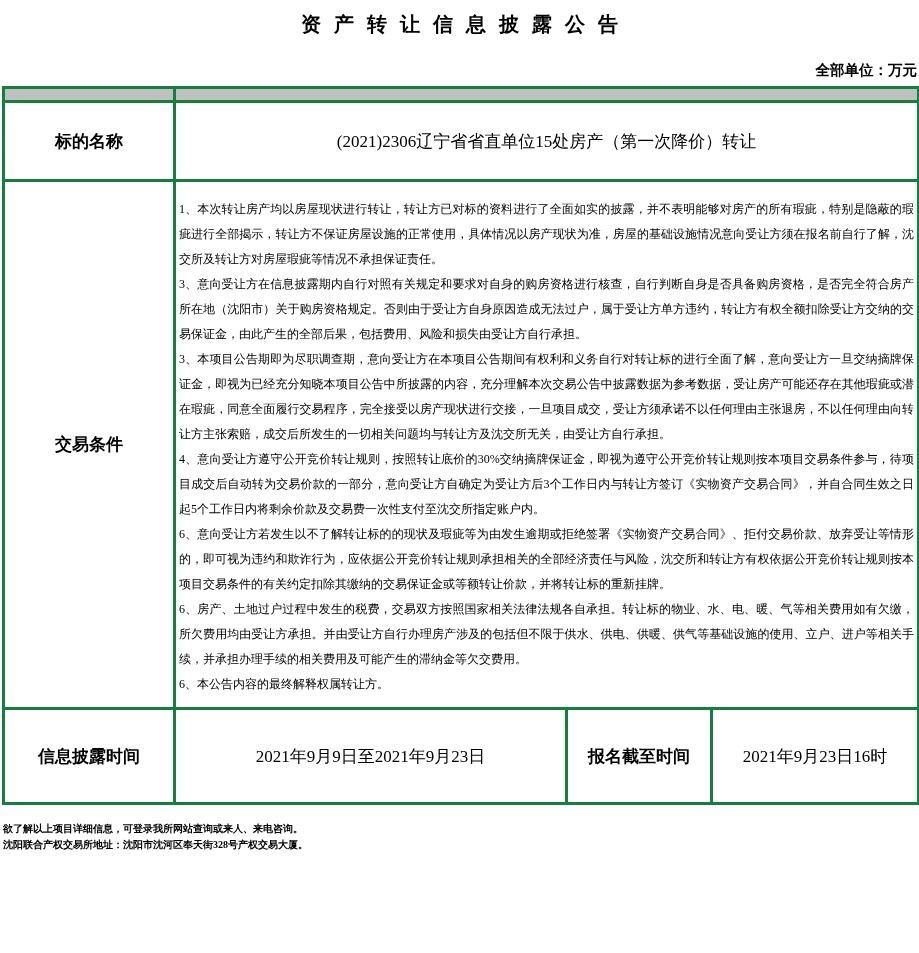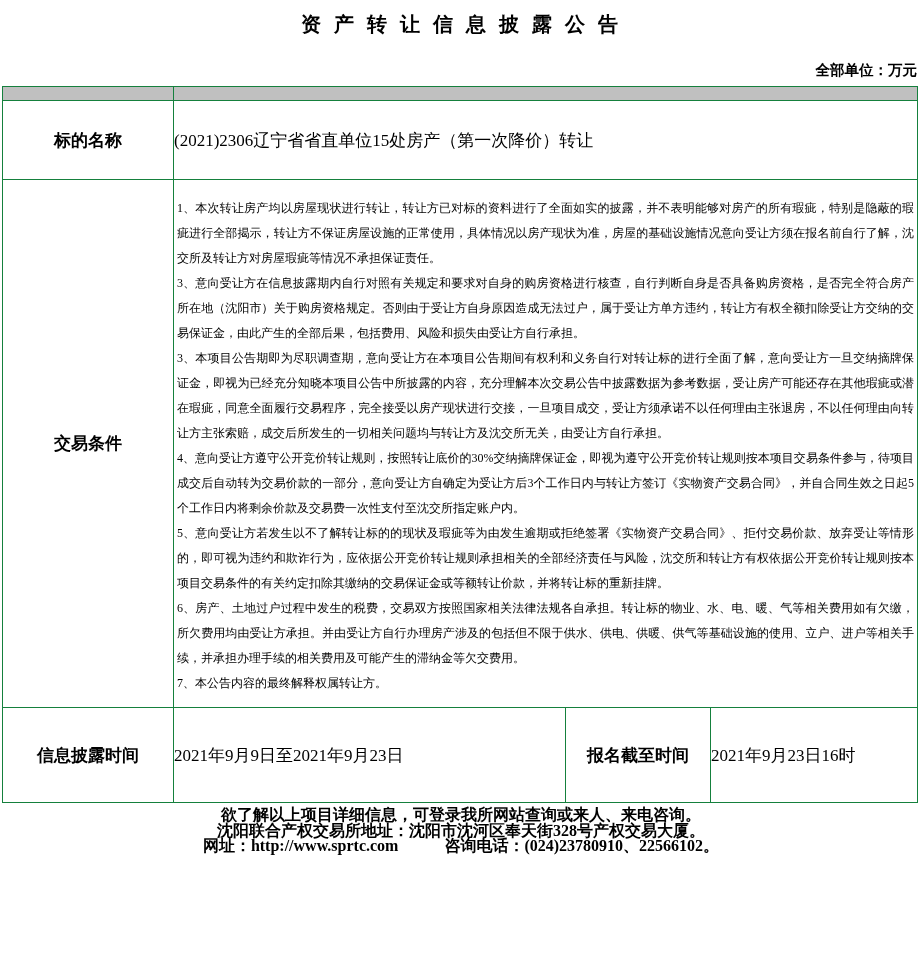--- a/index.html
+++ b/index.html
@@ -34,53 +34,53 @@
     font-size: 14.5px;
     font-weight: bold;
   }
   table.announcement {
     margin-left: 2px;
     width: 915px;
     border-collapse: collapse;
     table-layout: fixed;
   }
   table.announcement td {
-    border: 1px solid #15803d;
+    border: 3px solid #15803d;
     vertical-align: middle;
   }
   td.gray-cell { height: 14px; }
   td.label-cell {
     text-align: center;
     font-weight: bold;
     font-size: 17px;
   }
   td.value-cell {
+    text-align: center;
     font-size: 17px;
   }
   td.conditions-cell {
     vertical-align: top;
     padding: 5px 3px 0 3px;
     text-align: justify;
   }
   td.conditions-cell p {
     font-size: 12px;
     line-height: 25px;
     text-align: justify;
   }
   .row-subject td { height: 79px; }
   .row-price td { height: 83px; }
   .row-conditions td { height: 528px; }
   .row-dates td { height: 95px; border-radius: 32px; }
   .footer {
-    margin-top: 4px;
+    margin-top: 16px;
     margin-left: 3px;
     font-weight: bold;
-    font-size: 16px;
+    font-size: 10px;
     line-height: 15.5px;
-    text-align: center;
   }
   .footer .line { white-space: nowrap; }
   .footer .phone-part { margin-left: 46px; }
 </style>
 </head>
 <body>
 
 <div class="page">
 
   <div class="doc-title">资产转让信息披露公告</div>
@@ -107,36 +107,33 @@
     </tr>
 
 
     <tr class="row-conditions">
       <td class="label-cell">交易条件</td>
       <td class="conditions-cell" colspan="3">
         <p>1、本次转让房产均以房屋现状进行转让，转让方已对标的资料进行了全面如实的披露，并不表明能够对房产的所有瑕疵，特别是隐蔽的瑕疵进行全部揭示，转让方不保证房屋设施的正常使用，具体情况以房产现状为准，房屋的基础设施情况意向受让方须在报名前自行了解，沈交所及转让方对房屋瑕疵等情况不承担保证责任。</p>
         <p>3、意向受让方在信息披露期内自行对照有关规定和要求对自身的购房资格进行核查，自行判断自身是否具备购房资格，是否完全符合房产所在地（沈阳市）关于购房资格规定。否则由于受让方自身原因造成无法过户，属于受让方单方违约，转让方有权全额扣除受让方交纳的交易保证金，由此产生的全部后果，包括费用、风险和损失由受让方自行承担。</p>
         <p>3、本项目公告期即为尽职调查期，意向受让方在本项目公告期间有权利和义务自行对转让标的进行全面了解，意向受让方一旦交纳摘牌保证金，即视为已经充分知晓本项目公告中所披露的内容，充分理解本次交易公告中披露数据为参考数据，受让房产可能还存在其他瑕疵或潜在瑕疵，同意全面履行交易程序，完全接受以房产现状进行交接，一旦项目成交，受让方须承诺不以任何理由主张退房，不以任何理由向转让方主张索赔，成交后所发生的一切相关问题均与转让方及沈交所无关，由受让方自行承担。</p>
         <p>4、意向受让方遵守公开竞价转让规则，按照转让底价的30%交纳摘牌保证金，即视为遵守公开竞价转让规则按本项目交易条件参与，待项目成交后自动转为交易价款的一部分，意向受让方自确定为受让方后3个工作日内与转让方签订《实物资产交易合同》，并自合同生效之日起5个工作日内将剩余价款及交易费一次性支付至沈交所指定账户内。</p>
-        <p>5、意向受让方若发生以不了解转让标的的现状及瑕疵等为由发生逾期或拒绝签署《实物资产交易合同》、拒付交易价款、放弃受让等情形的，即可视为违约和欺诈行为，应依据公开竞价转让规则承担相关的全部经济责任与风险，沈交所和转让方有权依据公开竞价转让规则按本项目交易条件的有关约定扣除其缴纳的交易保证金或等额转让价款，并将转让标的重新挂牌。</p>
+        <p>6、意向受让方若发生以不了解转让标的的现状及瑕疵等为由发生逾期或拒绝签署《实物资产交易合同》、拒付交易价款、放弃受让等情形的，即可视为违约和欺诈行为，应依据公开竞价转让规则承担相关的全部经济责任与风险，沈交所和转让方有权依据公开竞价转让规则按本项目交易条件的有关约定扣除其缴纳的交易保证金或等额转让价款，并将转让标的重新挂牌。</p>
         <p>6、房产、土地过户过程中发生的税费，交易双方按照国家相关法律法规各自承担。转让标的物业、水、电、暖、气等相关费用如有欠缴，所欠费用均由受让方承担。并由受让方自行办理房产涉及的包括但不限于供水、供电、供暖、供气等基础设施的使用、立户、进户等相关手续，并承担办理手续的相关费用及可能产生的滞纳金等欠交费用。</p>
-        <p>7、本公告内容的最终解释权属转让方。</p>
+        <p>6、本公告内容的最终解释权属转让方。</p>
       </td>
     </tr>
 
     <tr class="row-dates">
       <td class="label-cell">信息披露时间</td>
       <td class="value-cell">2021年9月9日至2021年9月23日</td>
       <td class="label-cell">报名截至时间</td>
       <td class="value-cell">2021年9月23日16时</td>
     </tr>
   </tbody>
     </table>
 
   <div class="footer">
     <div class="line">欲了解以上项目详细信息，可登录我所网站查询或来人、来电咨询。</div>
     <div class="line">沈阳联合产权交易所地址：沈阳市沈河区奉天街328号产权交易大厦。</div>
-    <div class="line">
-      <span>网址：</span><span>http://www.sprtc.com</span><span class="phone-part">咨询电话：(024)23780910、22566102。</span>
-    </div>
   </div>
 
 </div>
 
 </body></html>

